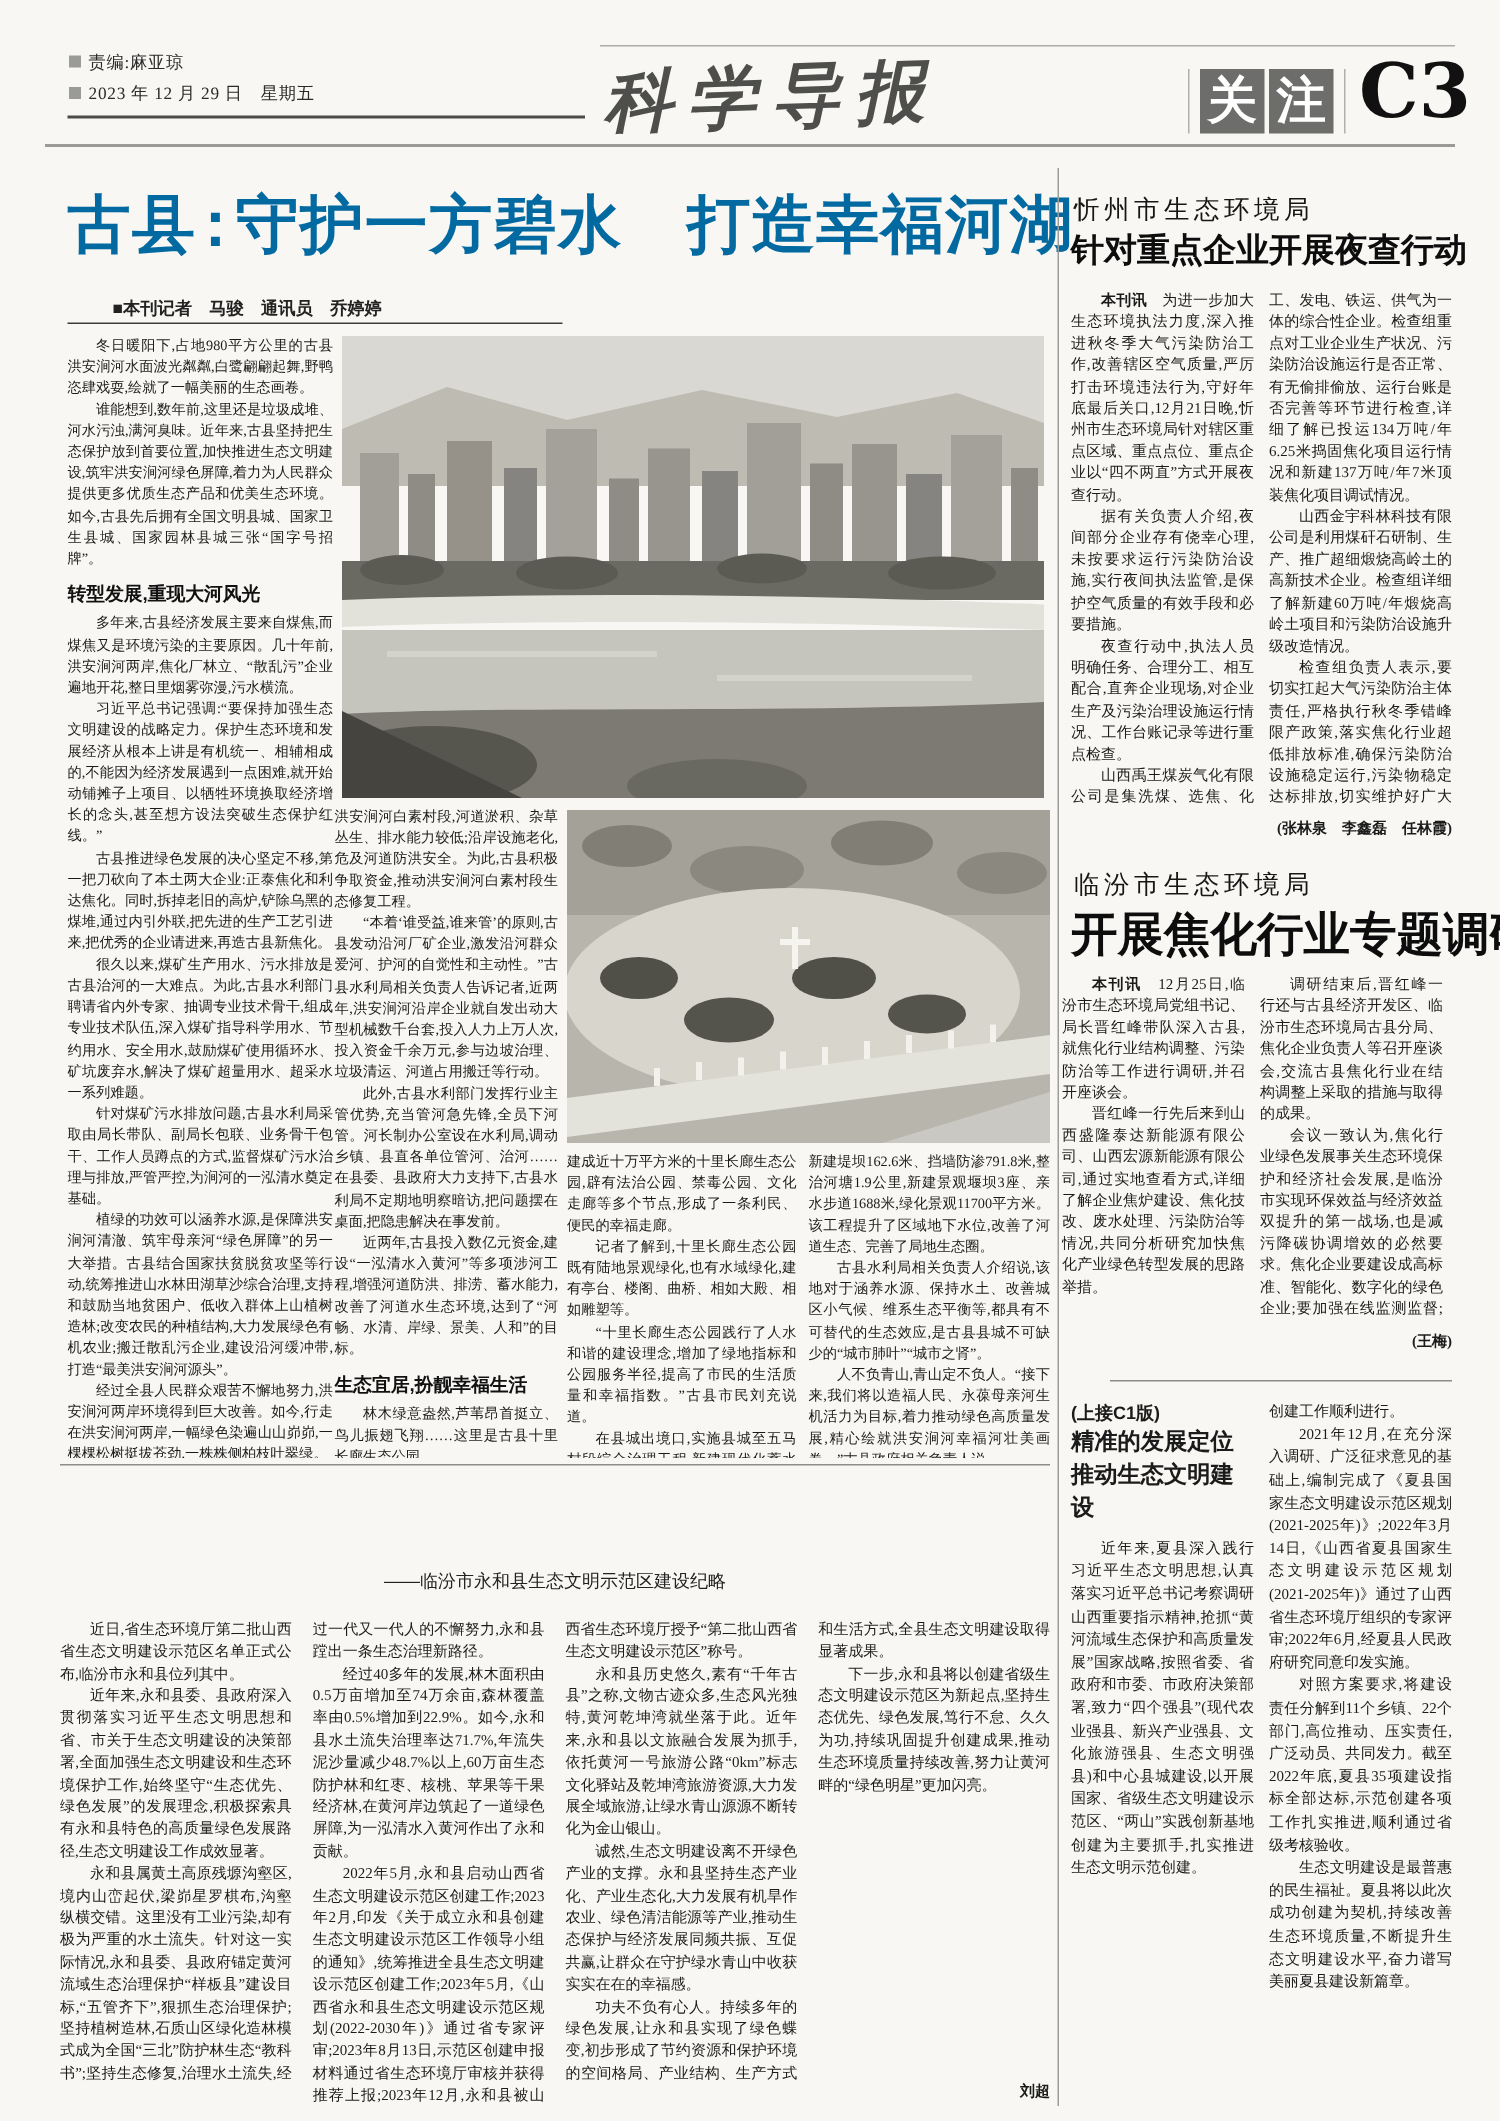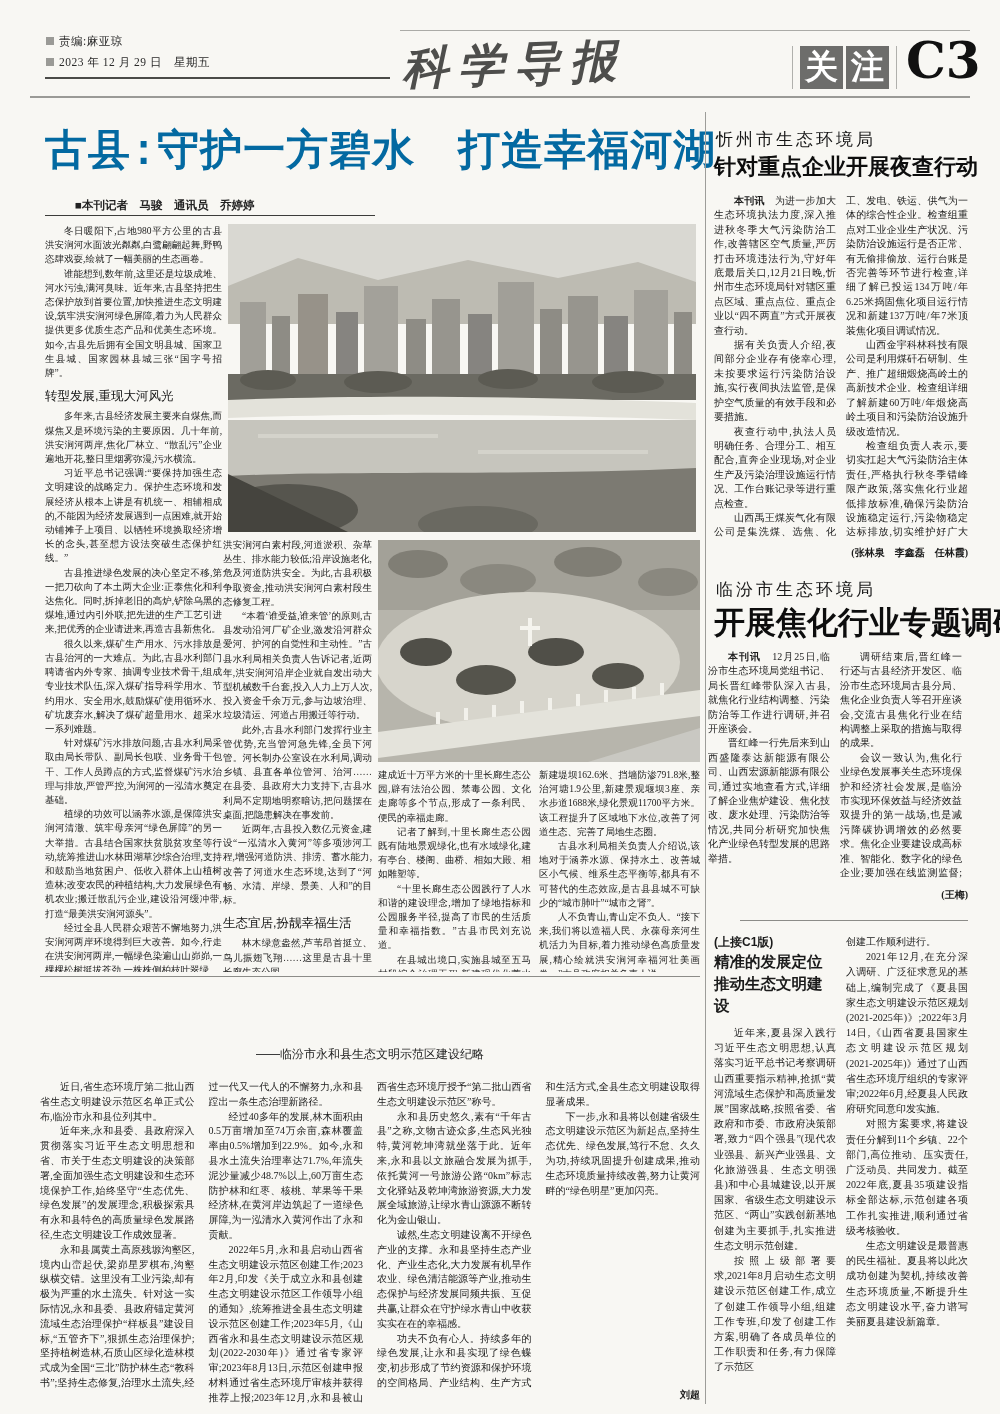--- a/index.html
+++ b/index.html
@@ -19,21 +19,21 @@
   
   .main-hl{font-family:Liberation Mono, monospace;font-weight:900;font-size:42px;
            letter-spacing:1px;color:#0369a1;white-space:nowrap;}
   .byline{font-family:"Liberation Sans",sans-serif;font-weight:bold;font-size:11.5px;color:#222;margin-left:30px;}
   .coltext{text-align:justify;overflow:hidden;}
   .c-main{font-size:9.5px;line-height:14.2px;}
   .c-side{font-size:10px;line-height:14.4px;}
   .c-bot{font-size:10px;line-height:14.8px;}
   .p{margin:0;text-indent:2em;}
   .p.cont{text-indent:0;}
-  .ah{font-family:"Liberation Sans",sans-serif;font-size:12.5px;font-weight:normal;
+  .ah{font-family:"Liberation Sans",sans-serif;font-size:12.5px;font-weight:bold;
       margin:9px 0 6px;color:#111;}
   
   .kicker{font-size:17px;letter-spacing:3px;color:#161616;}
   .side-hl{font-family:"Liberation Sans",sans-serif;font-weight:bold;color:#0d0d0d;white-space:nowrap;}
   .cols2{column-count:2;column-gap:10px;column-fill:auto;}
   .jump-kicker{font-family:"Liberation Sans",sans-serif;font-weight:bold;font-size:12px;}
   .jump-hl{font-family:"Liberation Sans",sans-serif;font-weight:bold;font-size:15.5px;line-height:22px;}
   
   .bot-hl{font-family:"DejaVu Serif",serif;font-weight:bold;font-size:35px;letter-spacing:9px;
           color:#0c0c0c;text-align:center;}
@@ -201,21 +201,20 @@
 
   <div class="abs rule" style="left:740px;top:920px;width:228px;height:1px;"></div>
 
   <div class="abs" style="left:714px;top:934px;width:254px;height:474px;display:flex;gap:10px;">
     <div style="width:122px;">
       <div class="jump-kicker">(上接C1版)</div>
       <div class="jump-hl">精准的发展定位</div>
       <div class="jump-hl" style="margin-bottom:8px;">推动生态文明建设</div>
       <div class="coltext c-side" style="height:366px;line-height:15.2px;">
           <p class="p">近年来,夏县深入践行习近平生态文明思想,认真落实习近平总书记考察调研山西重要指示精神,抢抓“黄河流域生态保护和高质量发展”国家战略,按照省委、省政府和市委、市政府决策部署,致力“四个强县”(现代农业强县、新兴产业强县、文化旅游强县、生态文明强县)和中心县城建设,以开展国家、省级生态文明建设示范区、“两山”实践创新基地创建为主要抓手,扎实推进生态文明示范创建。</p>
-          <p class="p">按照上级部署要求,2021年8月启动生态文明建设示范区创建工作,成立了创建工作领导小组,组建工作专班,印发了创建工作方案,明确了各成员单位的工作职责和任务,有力保障了示范区</p>
         </div>
     </div>
     <div class="coltext c-side" style="width:122px;height:474px;line-height:15.2px;">
         <p class="p cont">创建工作顺利进行。</p>
         <p class="p">2021年12月,在充分深入调研、广泛征求意见的基础上,编制完成了《夏县国家生态文明建设示范区规划(2021-2025年)》;2022年3月14日,《山西省夏县国家生态文明建设示范区规划(2021-2025年)》通过了山西省生态环境厅组织的专家评审;2022年6月,经夏县人民政府研究同意印发实施。</p>
         <p class="p">对照方案要求,将建设责任分解到11个乡镇、22个部门,高位推动、压实责任,广泛动员、共同发力。截至2022年底,夏县35项建设指标全部达标,示范创建各项工作扎实推进,顺利通过省级考核验收。</p>
         <p class="p">生态文明建设是最普惠的民生福祉。夏县将以此次成功创建为契机,持续改善生态环境质量,不断提升生态文明建设水平,奋力谱写美丽夏县建设新篇章。</p>
       </div>
   </div>
 

